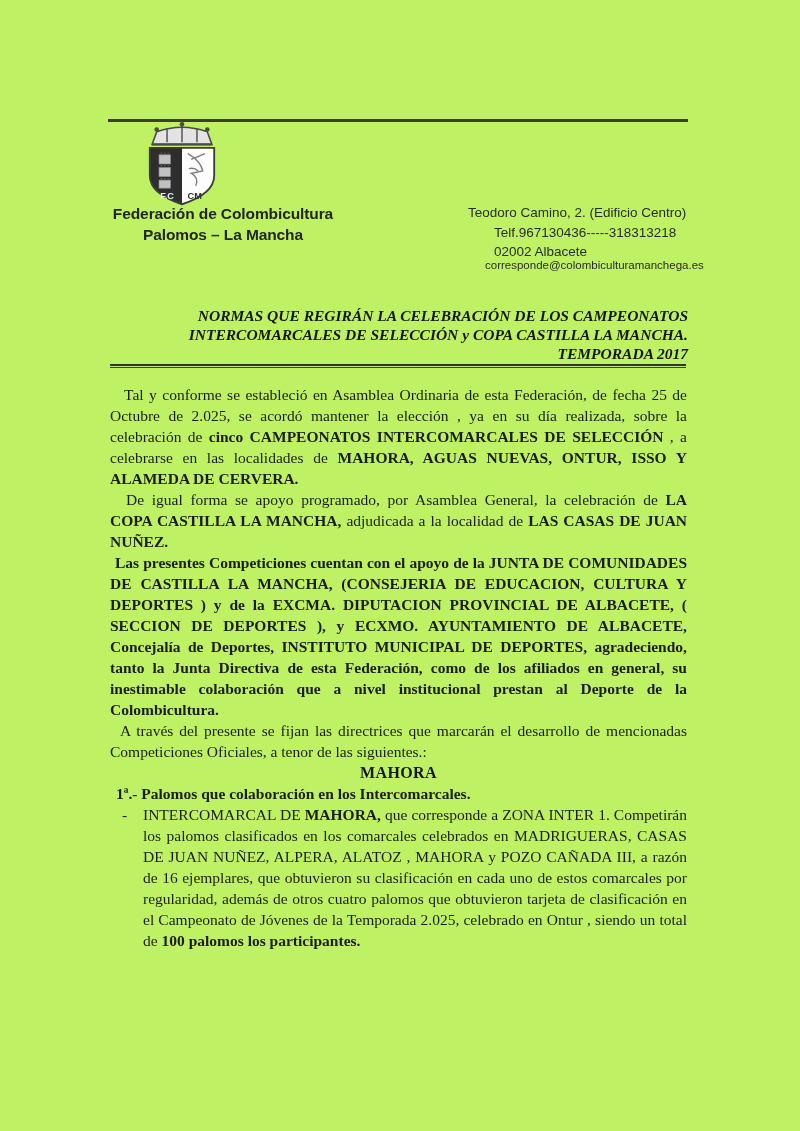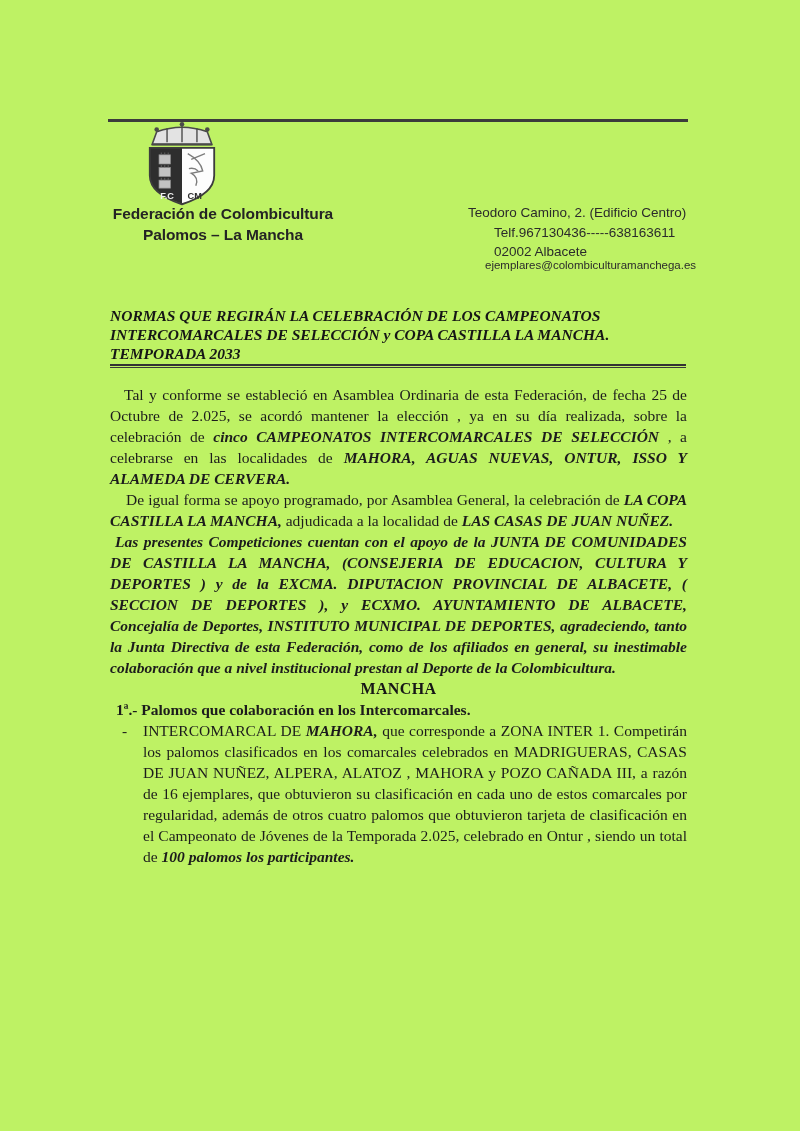--- a/index.html
+++ b/index.html
@@ -21,21 +21,21 @@
     position:absolute; left:468px; top:187px; width:230px;
     font-family:Liberation Sans, sans-serif; font-size:13.5px;
     line-height:19.5px; color:#2b2b2b;margin-top:16px;
   }
   .contact .indent { padding-left:26px; }
   .email {
     position:absolute; left:485px; top:259px;
     font-family:"Liberation Sans", sans-serif; font-size:11.5px; color:#2b2b2b;
   }
   .title-block {
-    position:absolute; left:110px; top:306px; width:578px; text-align:left;
+    position:absolute; left:110px; top:306px; width:578px; text-align:right;
     font-weight:bold; font-style:italic; font-size:15.5px; line-height:19px;
     color:#161616;
   }
   .title-rule {
     position:absolute; left:110px; top:364px; width:576px; height:4px;
     box-sizing:border-box; border-top:2px solid #333333; border-bottom:1px solid #3a3a3a;
   }
   .body-col {
     position:absolute; left:110px; top:384px; width:577px;
     font-size:15.5px; line-height:21px; text-align:justify; color:#1c1c1c;
@@ -46,21 +46,21 @@
   .p3 { font-weight:bold; text-indent:5px; margin-bottom:15px; }
   .p4 { text-indent:10px; margin-bottom:15px; }
   .normas-heading {
     text-align:center; font-weight:bold; font-size:16px; letter-spacing:0.4px;
     margin-bottom:13px; color:#161616;
   }
   .rule-heading { font-weight:bold; text-indent:6px; margin-bottom:16px; }
   .bullet { display:flex; }
   .bullet-marker { width:33px; padding-left:12px; box-sizing:border-box; }
   .bullet-text { flex:1; text-align:justify; }
-  .b { font-weight:bold;font-style:italic; }
+  .b { font-weight:bold; }
 </style>
 </head>
 <body>
 
 <div class="page">
 
   <div class="top-rule"></div>
 
   <div class="logo">
     <svg width="92" height="88" viewBox="0 0 80 76">
@@ -100,39 +100,40 @@
     </svg>
   </div>
 
   <div class="org-name">
     <div>Federación de Colombicultura</div>
     <div>Palomos – La Mancha</div>
   </div>
 
   <div class="contact">
     <div>Teodoro Camino, 2. (Edificio Centro)</div>
-    <div class="indent">Telf.967130436-----638163611</div>
+    <div class="indent">Telf.967130436-----318313218</div>
     <div class="indent">02002 Albacete</div>
   </div>
 
-  <div class="email">ejemplares@colombiculturamanchega.es</div>
+  <div class="email">corresponde@colombiculturamanchega.es</div>
 
   <div class="title-block">
     <div>NORMAS  QUE REGIRÁN LA CELEBRACIÓN DE LOS CAMPEONATOS</div>
     <div>INTERCOMARCALES DE SELECCIÓN y COPA CASTILLA LA MANCHA.</div>
-    <div>TEMPORADA 2033</div>
+    <div>TEMPORADA 2017</div>
   </div>
 
   <div class="title-rule"></div>
 
   <div class="body-col">
     <p class="p1"><span>Tal y conforme se estableció en Asamblea Ordinaria de esta Federación, de fecha 25 de Octubre de 2.025, se acordó mantener la elección , ya en su día realizada, sobre la celebración de </span><span class="b">cinco CAMPEONATOS INTERCOMARCALES DE SELECCIÓN </span><span>, a celebrarse en las localidades de </span><span class="b">MAHORA,  AGUAS NUEVAS, ONTUR, ISSO Y ALAMEDA DE CERVERA.</span></p>
     <p class="p2"><span>De igual forma se apoyo programado, por Asamblea General,  la celebración de </span><span class="b">LA COPA CASTILLA LA MANCHA, </span><span> adjudicada a la localidad de </span><span class="b">LAS CASAS DE JUAN NUÑEZ.</span></p>
     <p class="p3"><span class="b">Las presentes Competiciones cuentan con el apoyo  de la JUNTA DE COMUNIDADES DE CASTILLA LA MANCHA, (CONSEJERIA DE EDUCACION, CULTURA Y DEPORTES ) y  de la  EXCMA. DIPUTACION PROVINCIAL DE ALBACETE, ( SECCION DE DEPORTES ), y ECXMO. AYUNTAMIENTO DE ALBACETE, Concejalía de Deportes, INSTITUTO MUNICIPAL DE DEPORTES, agradeciendo, tanto la Junta Directiva de esta Federación, como de los afiliados en general, su inestimable colaboración que a nivel institucional  prestan al Deporte de la Colombicultura.</span></p>
-    <p class="normas-heading">MANCHA</p>
+    <p class="p4"><span>A través del presente se fijan  las directrices que marcarán el desarrollo de mencionadas Competiciones Oficiales, a tenor de las siguientes.:</span></p>
+    <p class="normas-heading">MAHORA</p>
     <p class="rule-heading">1ª.- Palomos que colaboración en los Intercomarcales.</p>
     <div class="bullet">
       <div class="bullet-marker">-</div>
       <div class="bullet-text"><span>INTERCOMARCAL DE </span><span class="b">MAHORA,</span><span> que corresponde a ZONA INTER 1. Competirán los palomos clasificados en  los comarcales celebrados en MADRIGUERAS, CASAS DE JUAN NUÑEZ, ALPERA, ALATOZ , MAHORA y POZO CAÑADA III, a razón de 16 ejemplares,  que obtuvieron su clasificación en cada uno de estos comarcales por regularidad,  además de otros cuatro palomos que obtuvieron tarjeta de clasificación en el   Campeonato de Jóvenes de la Temporada 2.025, celebrado en Ontur  , siendo un total de </span><span class="b">100 palomos los participantes.</span></div>
     </div>
   </div>
 
 </div>
 
 </body></html>

